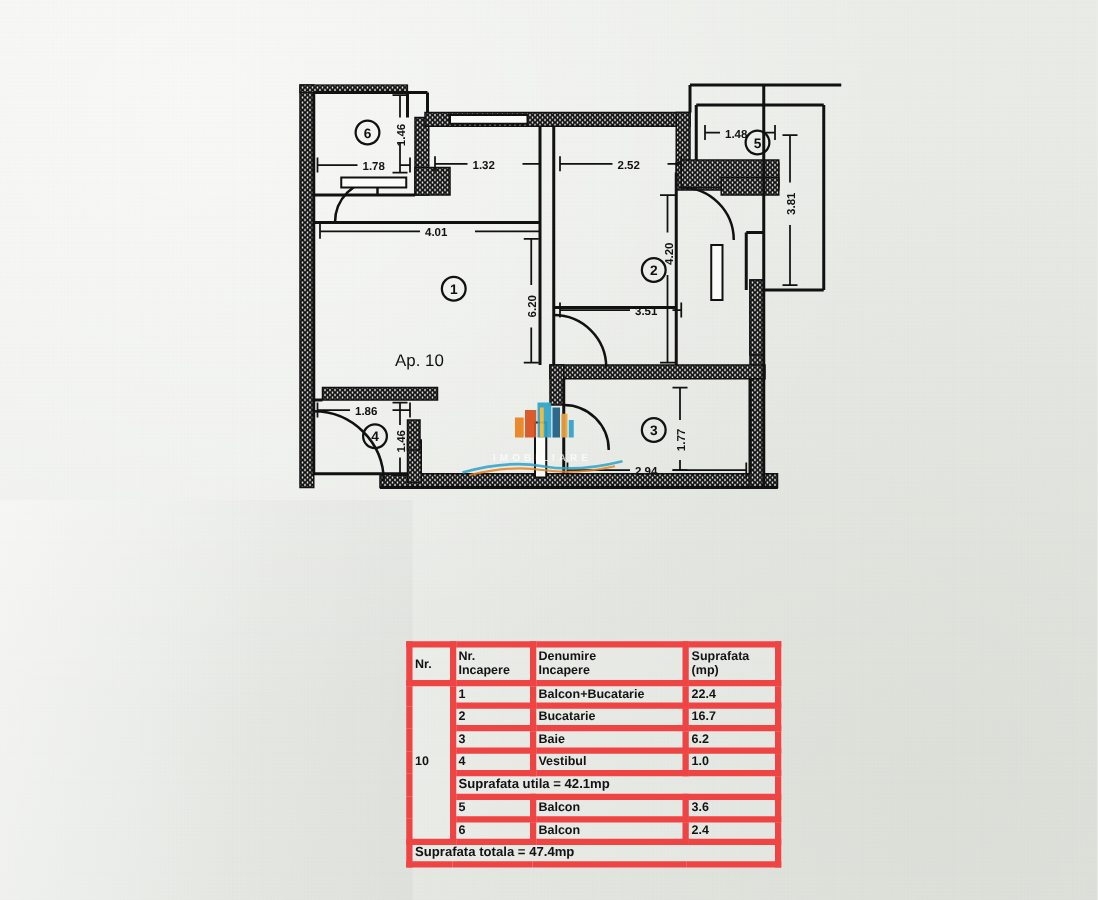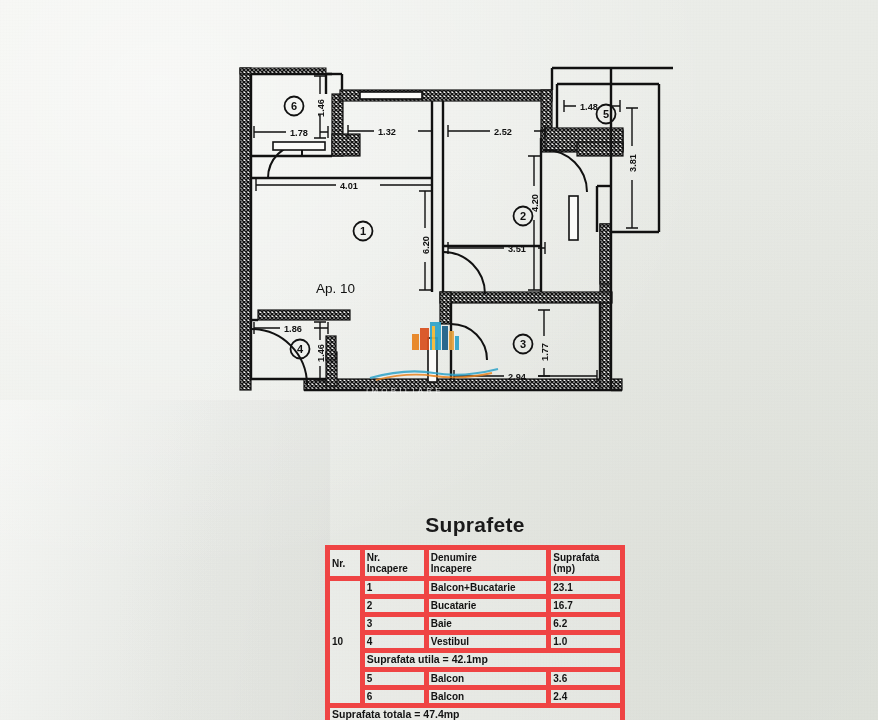--- a/index.html
+++ b/index.html
@@ -42,23 +42,23 @@
     pointer-events:none;
   }
   #watermark .wm-text{
     position:absolute;left:0;top:26px;width:136px;text-align:center;
     font-family:"Liberation Sans", sans-serif;
     font-size:27px;font-weight:bold;letter-spacing:1.5px;
     color:rgba(255,255,255,.80);
     text-shadow:0 0 2px rgba(120,120,120,.45);
   }
   #watermark .wm-sub{
-    position:absolute;left:0;top:68px;width:136px;
+    position:absolute;left:0;top:44px;width:136px;text-align:center;
     font-family:"Liberation Sans", sans-serif;
-    font-size:8px;font-weight:normal;letter-spacing:3.2px;
+    font-size:8px;font-weight:bold;letter-spacing:3.2px;
     color:rgba(255,255,255,.72);
   }
 
   
   #areas{position:absolute;left:325px;top:513px;width:300px;}
   #areas .title{
     text-align:center;font-size:21px;font-weight:bold;color:#1a1a1a;
     letter-spacing:.3px;margin-bottom:8px;
   }
   #areas table{border-collapse:collapse;width:300px;
@@ -279,21 +279,20 @@
     </g>
   </svg>
   <svg width="136" height="16" viewBox="0 0 136 16" style="position:absolute;left:0;top:48px;opacity:.85">
     <path d="M4 12 Q40 2 68 7 Q96 12 132 3" fill="none" stroke="#2ea3c9" stroke-width="2.2"></path>
     <path d="M10 14 Q42 6 68 10 Q94 14 126 7" fill="none" stroke="#e8821e" stroke-width="1.8"></path>
   </svg>
   <div class="wm-sub">IMOBILIARE</div>
 </div>
 
 <div id="areas">
-  <div class="title">Suprafete</div>
   <table>
     <thead>
       <tr>
         <td class="c1" rowspan="1">Nr.</td>
         <td class="c2">
           <div>Nr.</div>
           <div>Incapere</div>
         </td>
         <td class="c3">
           <div>Denumire</div>
@@ -303,21 +302,21 @@
           <div>Suprafata</div>
           <div>(mp)</div>
         </td>
       </tr>
     </thead>
     <tbody>
       <tr>
         <td class="c1" rowspan="7">10</td>
         <td class="c2">1</td>
         <td class="c3">Balcon+Bucatarie</td>
-        <td class="c4">23.1</td>
+        <td class="c4">22.4</td>
       </tr>
       <tr>
         <td class="c2">2</td>
         <td class="c3">Bucatarie</td>
         <td class="c4">16.7</td>
       </tr>
       <tr>
         <td class="c2">3</td>
         <td class="c3">Baie</td>
         <td class="c4">6.2</td>

